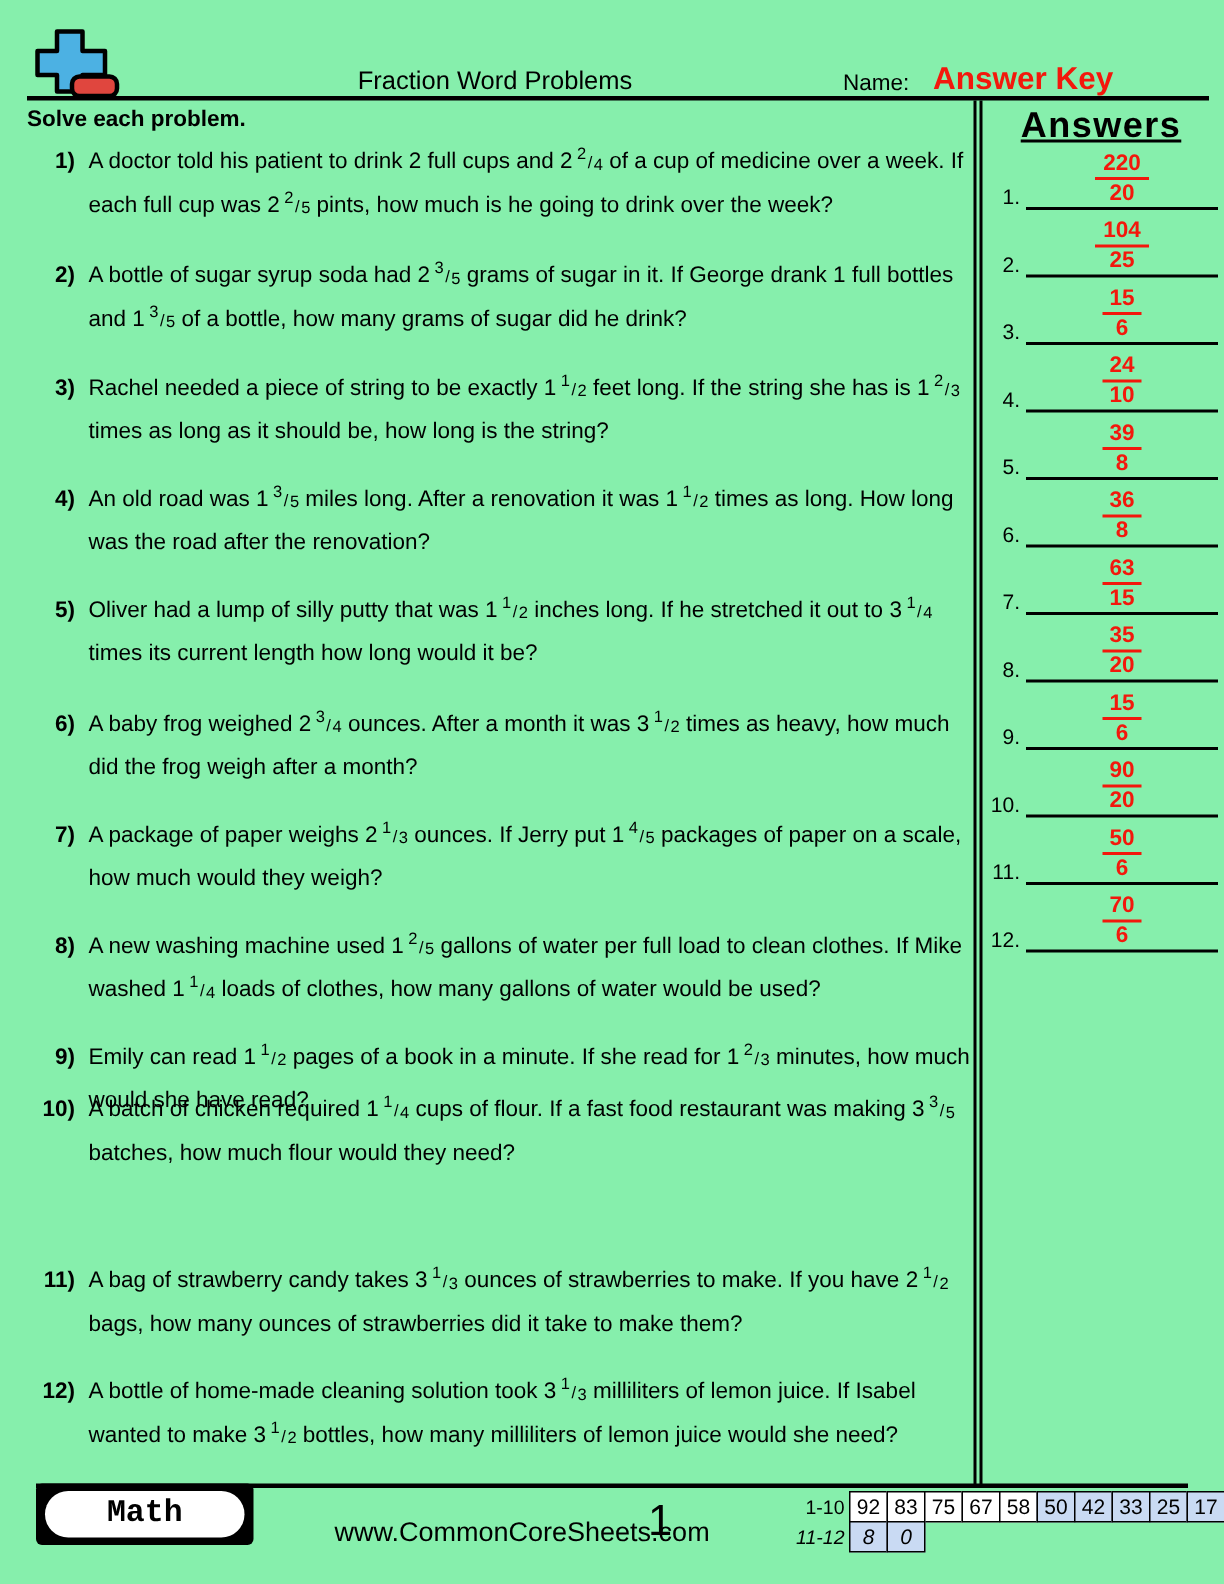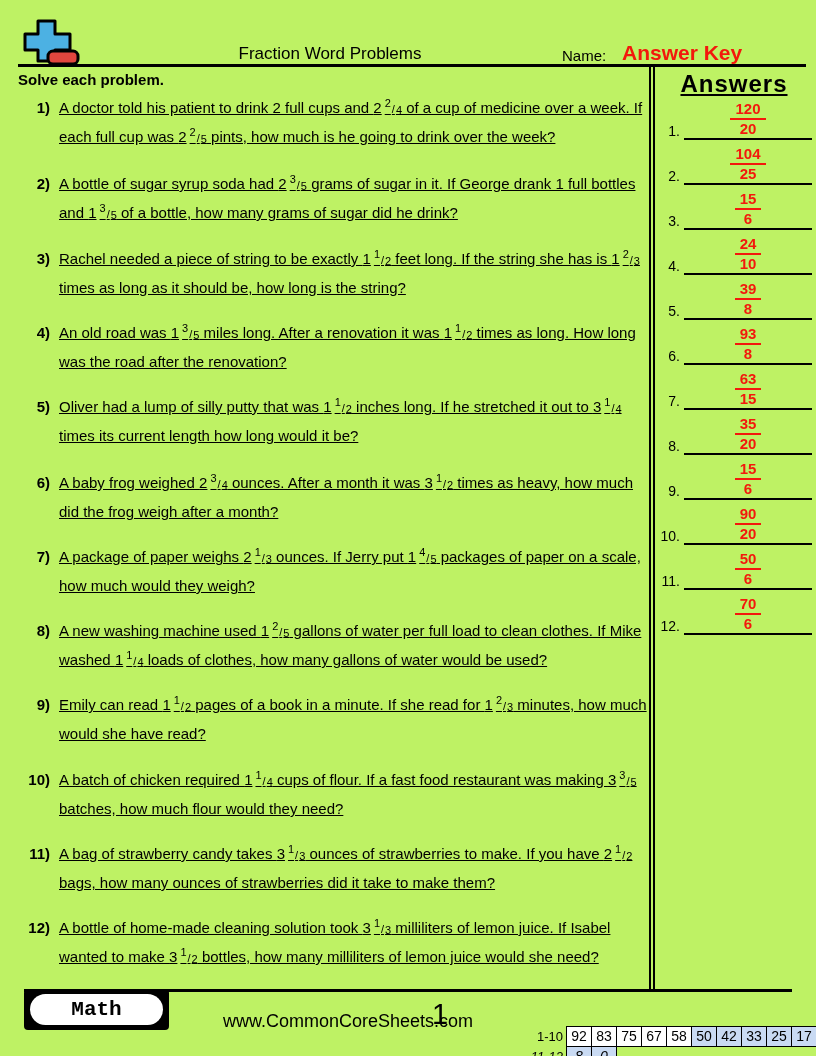--- a/index.html
+++ b/index.html
@@ -1,17 +1,17 @@
 <!DOCTYPE html>
 <html style="--red: #f3180c; --logo-blue: #4cb1e3; --logo-red: #e0463e; --cell-blue: #c9daf3;"><head>
 <meta charset="utf-8">
 <style>
   html,body{margin:0;padding:0;background:#fff;}
   .page{
-    position:relative;width:816px;height:1056px;background:#bef264;overflow:hidden;
+    position:relative;width:816px;height:1056px;background:#86efac;overflow:hidden;
     font-family:"Liberation Sans",sans-serif;color:#000;
   }
   
   .logo{position:absolute;left:22px;top:18px;}
   .doc-title{position:absolute;left:150px;top:44px;width:360px;text-align:center;font-size:17px;}
   .name-label{position:absolute;left:562px;top:47px;font-size:15px;}
   .name-value{position:absolute;left:622px;top:41px;font-size:21px;font-weight:bold;color:var(--red,#f3180c);}
   .header-line{position:absolute;left:18px;top:64px;width:788px;height:3px;background:#000;}
   .instruction{position:absolute;left:18px;top:71px;font-size:15px;font-weight:bold;}
   
@@ -21,34 +21,34 @@
     font-size:24px;font-weight:bold;text-decoration:underline;letter-spacing:1px;}
   .answer-item{position:absolute;left:654px;width:160px;height:40px;}
   .answer-num{position:absolute;left:0;bottom:1px;width:26px;text-align:right;font-size:14px;}
   .answer-line{position:absolute;left:30px;right:2px;bottom:0;border-bottom:2px solid #000;text-align:center;}
   .red-frac{display:inline-block;color:var(--red,#f3180c);font-size:15px;font-weight:bold;}
   .rf-num{display:block;line-height:16px;padding:0 5px 1px 5px;border-bottom:2px solid var(--red,#f3180c);}
   .rf-den{display:block;line-height:16px;padding-top:1px;}
   
   .problem{position:absolute;left:16px;width:632px;display:flex;}
   .p-num{flex:0 0 34px;text-align:right;padding-right:9px;font-weight:bold;font-size:15px;line-height:27px;}
-  .p-text{flex:1;font-size:15px;line-height:27px;text-decoration:underline;}
+  .p-text{flex:1;font-size:15px;line-height:27px;}
   .mix .mw{font-size:15px;}
   .mix sup{font-size:11px;vertical-align:6px;margin-left:3px;line-height:0;}
   .mix .sl{font-size:11px;margin:0 1px;}
   .mix sub{font-size:11px;vertical-align:-1px;line-height:0;}
   
   .footer-line{position:absolute;left:24px;top:989px;width:768px;height:3px;background:#000;}
   .brand-box{position:absolute;left:24px;top:989px;width:145px;height:41px;background:#000;border-radius:4px;}
   .brand-oval{position:absolute;left:6px;top:5px;right:6px;bottom:5px;background:#fff;border-radius:16px;
     display:flex;align-items:center;justify-content:center;font-size:21px;font-weight:bold;font-family:Liberation Mono, monospace;}
   .website{position:absolute;left:184px;top:1011px;font-size:18px;margin-left:39px;}
   .page-num{position:absolute;left:400px;top:998px;width:80px;text-align:center;font-size:29px;}
   .score-table{position:absolute;left:518px;top:994px;}
-  .score-row{display:flex;height:21px;margin-top:32px;}
+  .score-row{display:flex;height:21px;}
   .score-row + .score-row{margin-top:-1px;font-style:italic;}
   .score-label{width:45px;text-align:right;padding-right:4px;font-size:13px;line-height:21px;}
   .score-cell{width:24px;border:1px solid #000;margin-left:-1px;text-align:center;
     font-size:14px;line-height:19px;background:#fff;}
   .score-cell.hl{background:var(--cell-blue,#c9daf3);}
 </style>
 </head>
 <body>
 
 <div class="page">
@@ -61,41 +61,41 @@
   <div class="name-label">Name:</div>
   <div class="name-value">Answer Key</div>
   <div class="header-line"></div>
   <div class="instruction">Solve each problem.</div>
 
   <div class="divider"></div>
   <div class="answers-title">Answers</div>
   <div id="answers">
       <div class="answer-item" style="top: 100px;">
         <span class="answer-num">1.</span>
-        <div class="answer-line"><span class="red-frac"><span class="rf-num">120</span><span class="rf-den">20</span></span></div>
+        <div class="answer-line"><span class="red-frac"><span class="rf-num">220</span><span class="rf-den">20</span></span></div>
       </div>
       <div class="answer-item" style="top: 145px;">
         <span class="answer-num">2.</span>
         <div class="answer-line"><span class="red-frac"><span class="rf-num">104</span><span class="rf-den">25</span></span></div>
       </div>
       <div class="answer-item" style="top: 190px;">
         <span class="answer-num">3.</span>
         <div class="answer-line"><span class="red-frac"><span class="rf-num">15</span><span class="rf-den">6</span></span></div>
       </div>
       <div class="answer-item" style="top: 235px;">
         <span class="answer-num">4.</span>
         <div class="answer-line"><span class="red-frac"><span class="rf-num">24</span><span class="rf-den">10</span></span></div>
       </div>
       <div class="answer-item" style="top: 280px;">
         <span class="answer-num">5.</span>
         <div class="answer-line"><span class="red-frac"><span class="rf-num">39</span><span class="rf-den">8</span></span></div>
       </div>
       <div class="answer-item" style="top: 325px;">
         <span class="answer-num">6.</span>
-        <div class="answer-line"><span class="red-frac"><span class="rf-num">93</span><span class="rf-den">8</span></span></div>
+        <div class="answer-line"><span class="red-frac"><span class="rf-num">36</span><span class="rf-den">8</span></span></div>
       </div>
       <div class="answer-item" style="top: 370px;">
         <span class="answer-num">7.</span>
         <div class="answer-line"><span class="red-frac"><span class="rf-num">63</span><span class="rf-den">15</span></span></div>
       </div>
       <div class="answer-item" style="top: 415px;">
         <span class="answer-num">8.</span>
         <div class="answer-line"><span class="red-frac"><span class="rf-num">35</span><span class="rf-den">20</span></span></div>
       </div>
       <div class="answer-item" style="top: 460px;">
@@ -146,21 +146,21 @@
         <div class="p-text">A package of paper weighs <span class="mix"><span class="mw">2</span><sup>1</sup><span class="sl">/</span><sub>3</sub></span> ounces. If Jerry put <span class="mix"><span class="mw">1</span><sup>4</sup><span class="sl">/</span><sub>5</sub></span> packages of paper on a scale, how much would they weigh?</div>
       </div>
       <div class="problem" style="top: 617px;">
         <div class="p-num">8)</div>
         <div class="p-text">A new washing machine used <span class="mix"><span class="mw">1</span><sup>2</sup><span class="sl">/</span><sub>5</sub></span> gallons of water per full load to clean clothes. If Mike washed <span class="mix"><span class="mw">1</span><sup>1</sup><span class="sl">/</span><sub>4</sub></span> loads of clothes, how many gallons of water would be used?</div>
       </div>
       <div class="problem" style="top: 691px;">
         <div class="p-num">9)</div>
         <div class="p-text">Emily can read <span class="mix"><span class="mw">1</span><sup>1</sup><span class="sl">/</span><sub>2</sub></span> pages of a book in a minute. If she read for <span class="mix"><span class="mw">1</span><sup>2</sup><span class="sl">/</span><sub>3</sub></span> minutes, how much would she have read?</div>
       </div>
-      <div class="problem" style="top: 766px;">
+      <div class="problem" style="top: 726px;">
         <div class="p-num">10)</div>
         <div class="p-text">A batch of chicken required <span class="mix"><span class="mw">1</span><sup>1</sup><span class="sl">/</span><sub>4</sub></span> cups of flour. If a fast food restaurant was making <span class="mix"><span class="mw">3</span><sup>3</sup><span class="sl">/</span><sub>5</sub></span> batches, how much flour would they need?</div>
       </div>
       <div class="problem" style="top: 840px;">
         <div class="p-num">11)</div>
         <div class="p-text">A bag of strawberry candy takes <span class="mix"><span class="mw">3</span><sup>1</sup><span class="sl">/</span><sub>3</sub></span> ounces of strawberries to make. If you have <span class="mix"><span class="mw">2</span><sup>1</sup><span class="sl">/</span><sub>2</sub></span> bags, how many ounces of strawberries did it take to make them?</div>
       </div>
       <div class="problem" style="top: 914px;">
         <div class="p-num">12)</div>
         <div class="p-text">A bottle of home-made cleaning solution took <span class="mix"><span class="mw">3</span><sup>1</sup><span class="sl">/</span><sub>3</sub></span> milliliters of lemon juice. If Isabel wanted to make <span class="mix"><span class="mw">3</span><sup>1</sup><span class="sl">/</span><sub>2</sub></span> bottles, how many milliliters of lemon juice would she need?</div>

